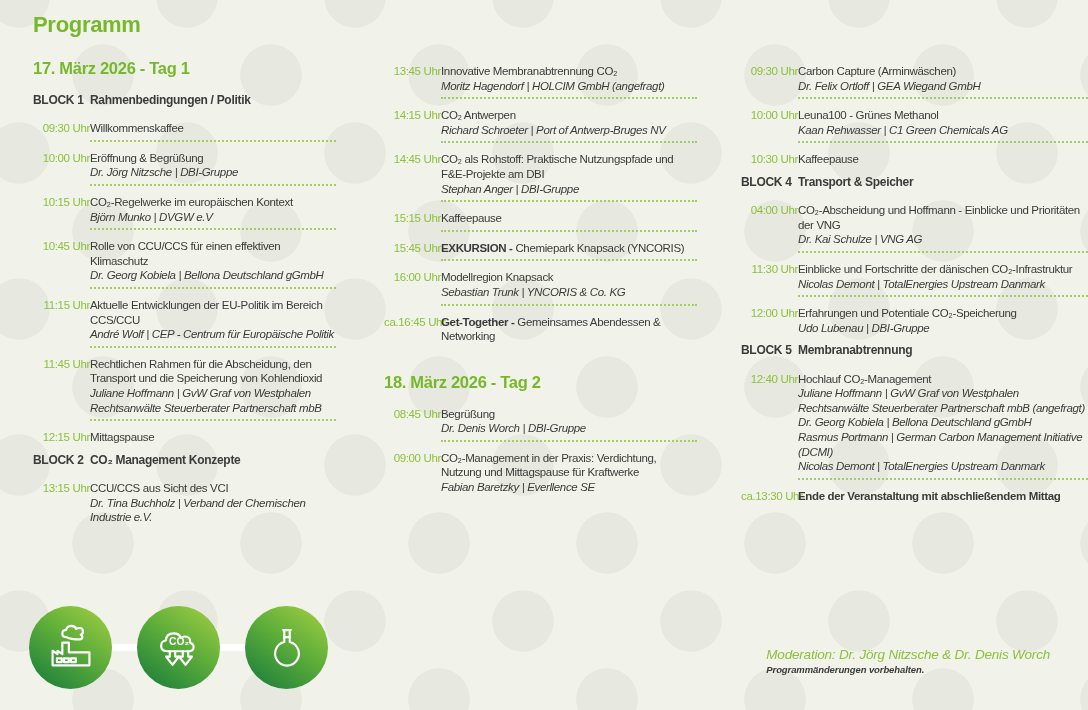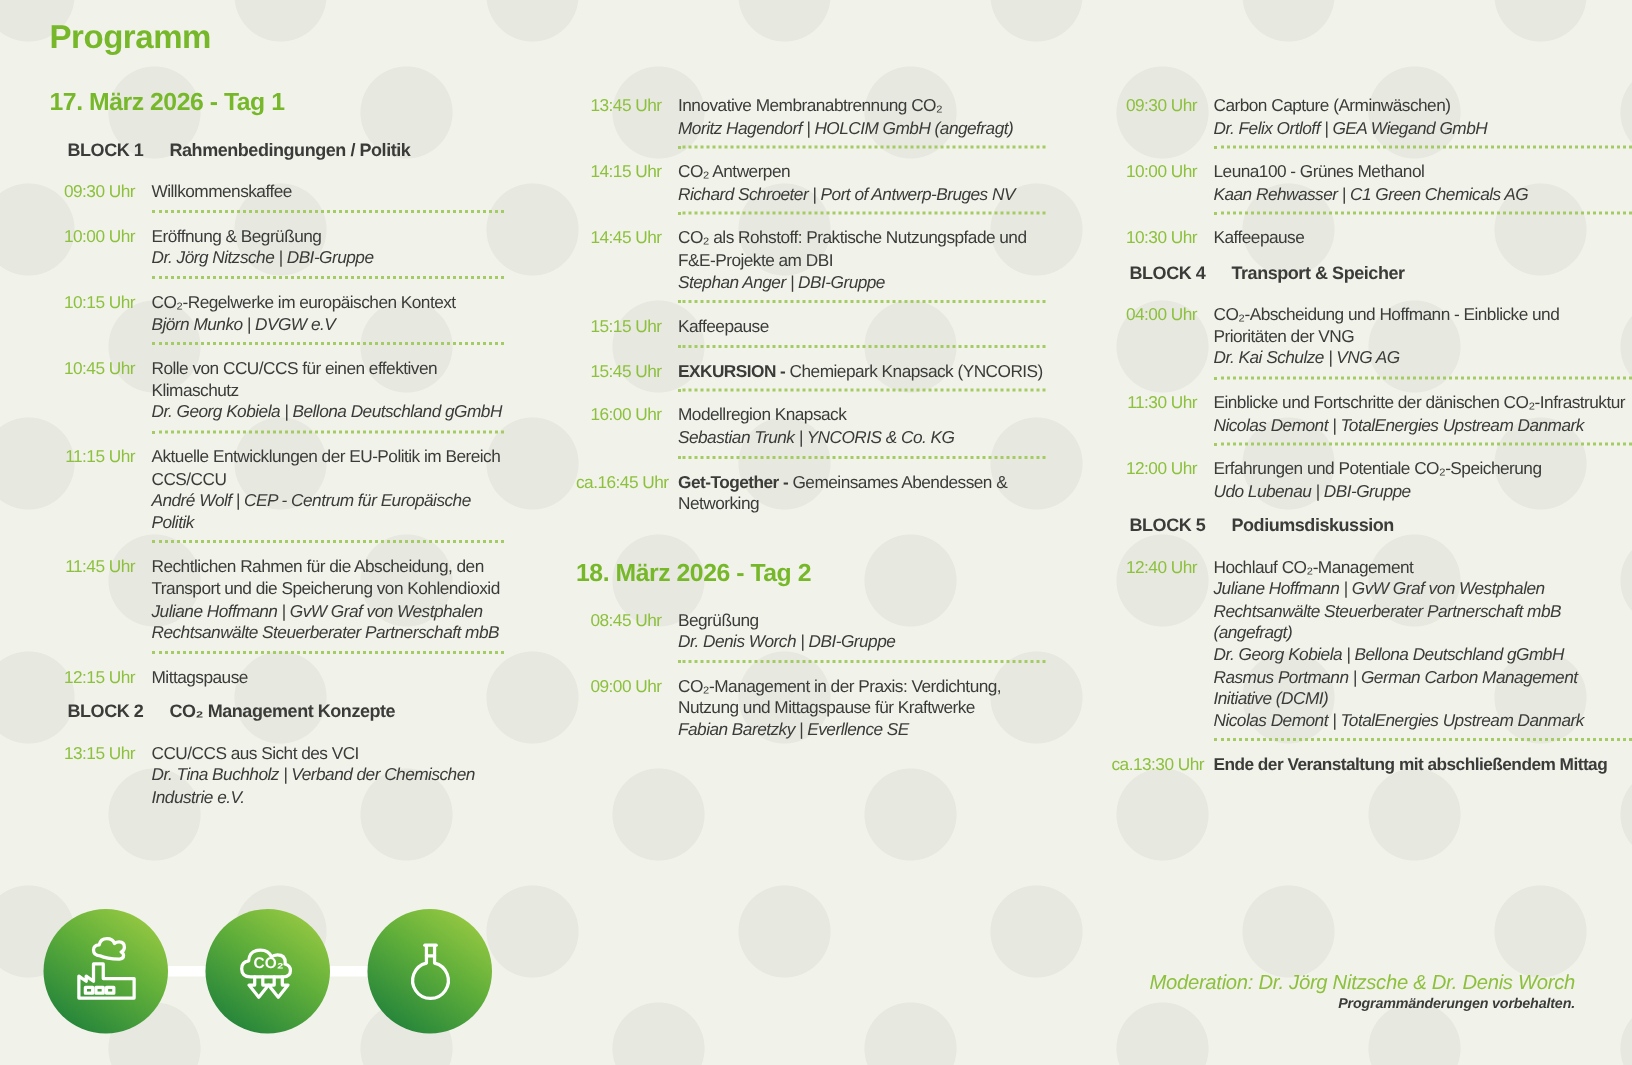--- a/index.html
+++ b/index.html
@@ -30,38 +30,38 @@
   .columns{position:absolute;left:0;top:0;width:877px;height:710px;}
   .col{position:absolute;font-size:11.5px;letter-spacing:-0.35px;line-height:1.27;}
   .col:nth-child(1){left:33px;top:58px;width:303px;}
   .col:nth-child(2){left:384px;top:64px;width:313px;}
   .col:nth-child(3){left:741px;top:64px;width:347px;}
   .day{
     font-size:16.5px;font-weight:700;color:var(--green-heading);
     letter-spacing:-0.3px;margin:0 0 14px 0;
   }
   .day:not(:first-child){margin-top:28px;}
-  .row{display:grid;grid-template-columns:57px 1fr;column-gap:11px;}
-  .block-row{margin:8px 0 13px 12px;font-weight:700;font-size:12px;letter-spacing:-0.3px;}
+  .row{display:grid;grid-template-columns:57px 1fr;}
+  .block-row{margin:8px 0 13px 0;font-weight:700;font-size:12px;letter-spacing:-0.3px;}
   .entry{margin-bottom:7px;}
   .time{color:var(--green-time);text-align:right;white-space:nowrap;}
   .etitle{color:var(--ink);}
   .etitle .btxt{font-weight:700;}
   .speaker{font-style:italic;color:var(--ink);}
   .divider{border-bottom:2px dotted var(--green-dots);margin:4px 0 2px 0;height:0;}
   .icons{position:absolute;left:29px;top:606px;display:flex;align-items:center;}
   .icon-circle{
     width:83px;height:83px;border-radius:50%;
     background:linear-gradient(215deg,#A6D044 0%,#5FAE3A 45%,#14793A 100%);
     display:flex;align-items:center;justify-content:center;flex:0 0 auto;
   }
   .connector{width:25px;height:7px;background:#FFFFFF;flex:0 0 auto;}
   .icon-circle svg{display:block;}
   .footer{
-    position:absolute;right:38px;top:647px;text-align:right;
+    position:absolute;right:38px;top:647px;text-align:left;
   }
   .moderation{
     color:var(--green-time);font-style:italic;font-size:13.5px;letter-spacing:-0.2px;
   }
   .note{
     color:var(--ink);font-style:italic;font-weight:700;font-size:9.5px;
     margin-top:2px;letter-spacing:-0.1px;
   }
 </style>
 </head>
@@ -258,21 +258,21 @@
         </div>
         <div class="row entry">
           <div class="time">12:00 Uhr</div>
           <div class="ebody">
             <div class="etitle"><span>Erfahrungen und Potentiale CO₂-Speicherung</span></div>
             <div class="speaker">Udo Lubenau | DBI-Gruppe</div>
           </div>
         </div>
         <div class="row block-row">
           <div class="block-label">BLOCK 5</div>
-          <div class="block-title">Podiumsdiskussion</div>
+          <div class="block-title">Membranabtrennung</div>
         </div>
         <div class="row entry">
           <div class="time">12:40 Uhr</div>
           <div class="ebody">
             <div class="etitle"><span>Hochlauf CO₂-Management</span></div>
             <div class="speaker">Juliane Hoffmann | GvW Graf von Westphalen Rechtsanwälte Steuerberater Partnerschaft mbB (angefragt)</div>
             <div class="speaker">Dr. Georg Kobiela | Bellona Deutschland gGmbH</div>
             <div class="speaker">Rasmus Portmann | German Carbon Management Initiative (DCMI)</div>
             <div class="speaker">Nicolas Demont | TotalEnergies Upstream Danmark</div>
             <div class="divider"></div>

